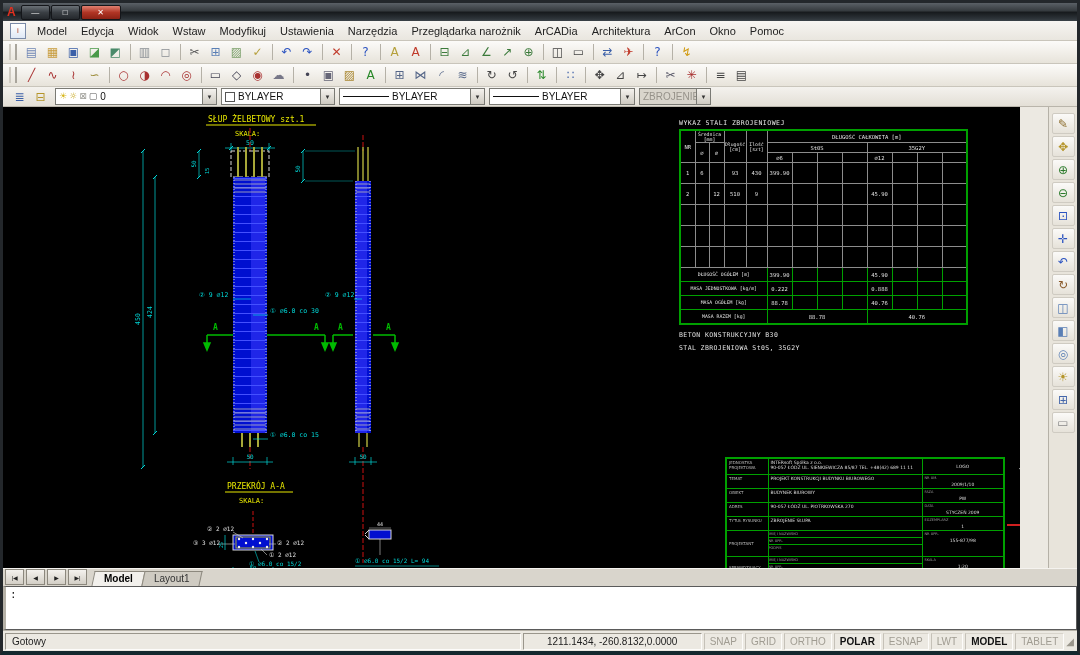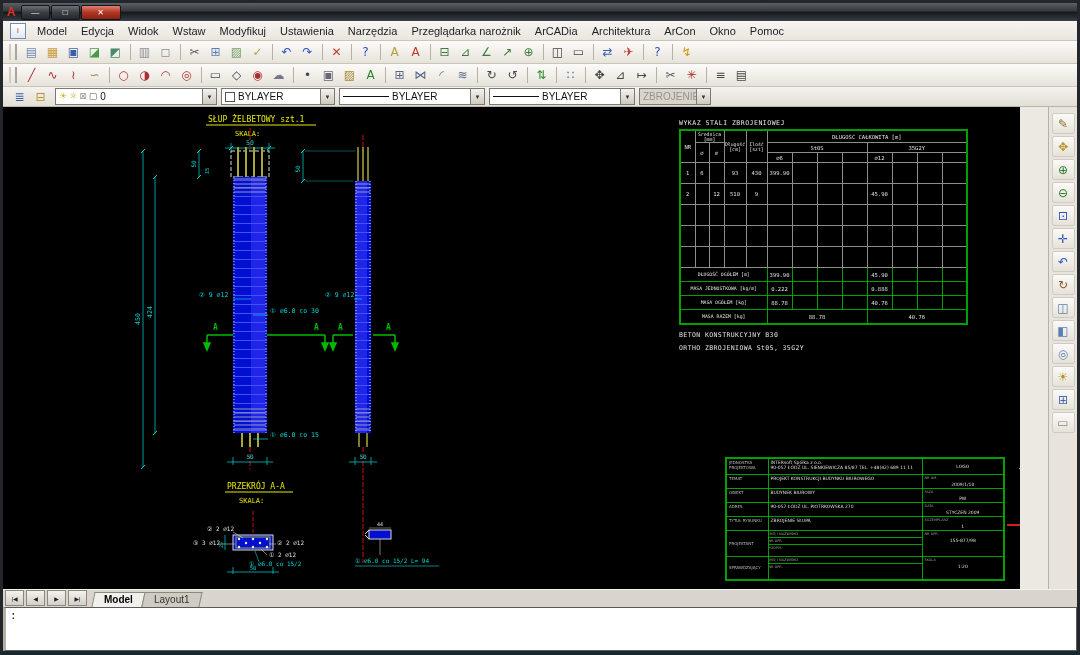--- a/index.html
+++ b/index.html
@@ -776,21 +776,21 @@
             <td colspan="4">88.78</td>
             <td colspan="4">40.76</td>
           </tr>
         </tbody>
           </table>
       </div>
 
       
       <div class="notes">
         <div>BETON KONSTRUKCYJNY B30</div>
-        <div>ORTHO ZBROJENIOWA St0S, 35G2Y</div>
+        <div>STAL ZBROJENIOWA St0S, 35G2Y</div>
       </div>
 
       
       <div class="titleblock">
         <table class="tb">
           <colgroup>
               <col style="width:42px">
               <col style="width:154px">
               <col style="width:82px">
             </colgroup>
@@ -937,13 +937,36 @@
         <span class="tab" data-active="true"><span>Model</span></span>
 
         <span class="tab" data-active="false"><span>Layout1</span></span>
       </span>
   </div>
 
   <div class="cmd">
     <div class="cmd-prompt">:</div>
   </div>
 
+  <div class="statusbar">
+    <span class="spanel status-ready">Gotowy</span>
+    <span class="spanel status-coords">1211.1434, -260.8132,0.0000</span>
+    <span style="display:flex;gap:2px">
+
+        <span class="stoggle" data-active="false">SNAP</span>
+
+        <span class="stoggle" data-active="false">GRID</span>
+
+        <span class="stoggle" data-active="false">ORTHO</span>
+
+        <span class="stoggle" data-active="true">POLAR</span>
+
+        <span class="stoggle" data-active="false">ESNAP</span>
+
+        <span class="stoggle" data-active="false">LWT</span>
+
+        <span class="stoggle" data-active="true">MODEL</span>
+
+        <span class="stoggle" data-active="false">TABLET</span>
+      </span>
+    <span class="resize-grip">◢</span>
+  </div>
 </div>
 
 </body></html>

